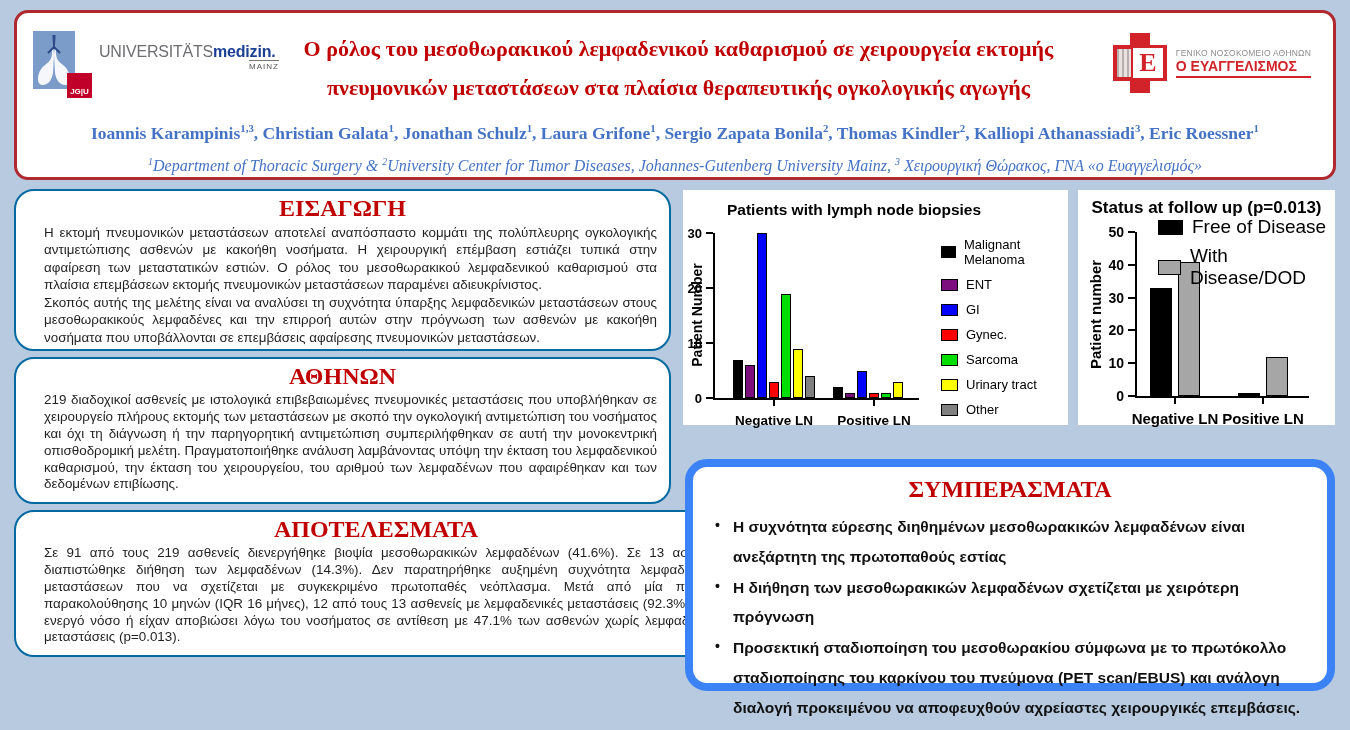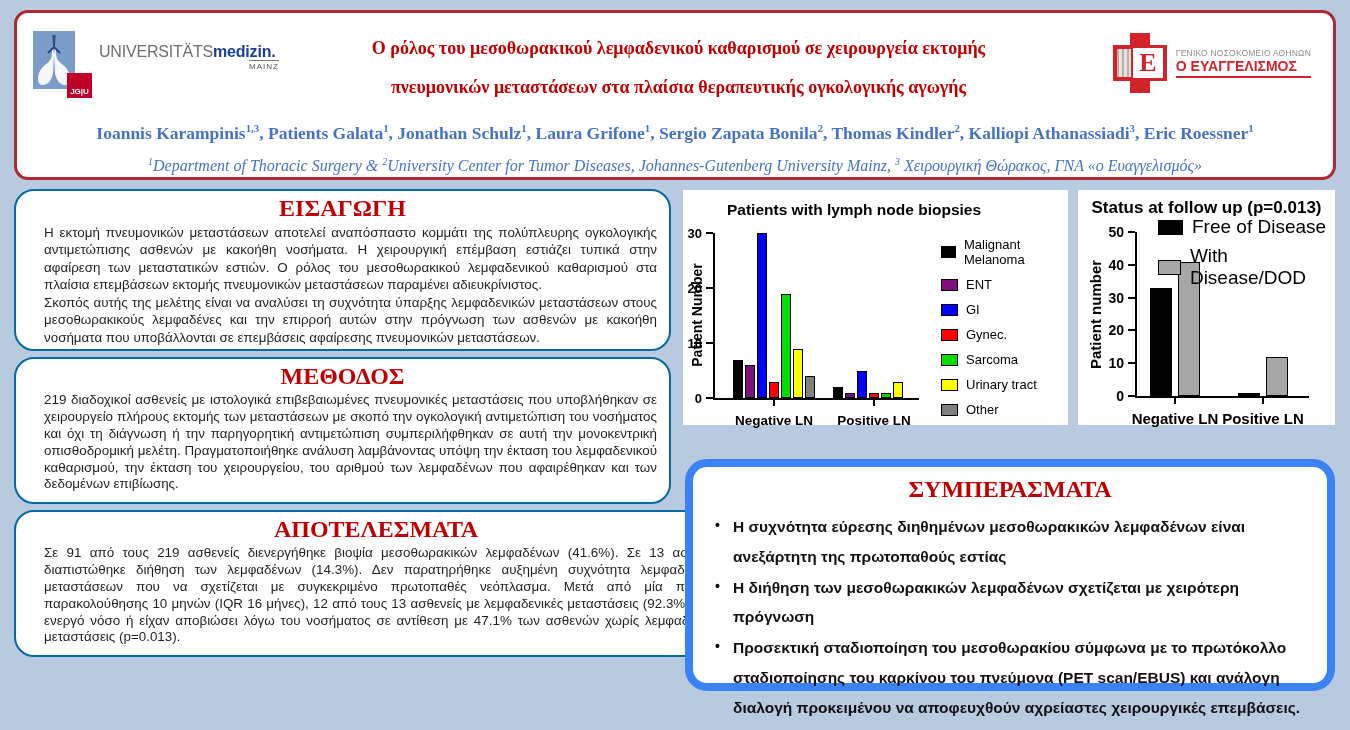--- a/index.html
+++ b/index.html
@@ -15,21 +15,21 @@
   #uni-blue{position:absolute;left:0;top:0;width:42px;height:58px;background:#7b9cc9;}
   #uni-red{position:absolute;left:34px;top:42px;width:25px;height:25px;background:#c1002a;color:#fff;
            font-size:8px;font-weight:bold;display:flex;align-items:flex-end;justify-content:center;padding-bottom:2px;box-sizing:border-box;}
   #uni-brand{position:absolute;left:66px;top:12px;width:180px;font-size:16px;letter-spacing:-0.2px;}
   #uni-brand .gray{color:#6d6e71;}
   #uni-brand .blue{color:#1b3f94;font-weight:bold;}
   #uni-sub{position:absolute;left:66px;top:31px;width:180px;text-align:right;font-size:8px;color:#555;
            letter-spacing:1px;}
   #uni-sub span{border-top:1px solid #777;padding-top:1px;}
   #poster-title{position:absolute;left:222px;right:215px;top:16px;text-align:center;color:#c00000;
-    font-family:"Liberation Serif",serif;font-weight:bold;font-size:18px;line-height:39px;}
+    font-family:"Liberation Serif",serif;font-weight:bold;font-size:22px;line-height:39px;}
   #authors{position:absolute;left:20px;right:20px;top:110px;text-align:center;color:#4472c4;
     font-family:"Liberation Serif",serif;font-weight:bold;font-size:17.5px;}
   #affiliations{position:absolute;left:20px;right:20px;top:144px;text-align:center;color:#4472c4;
     font-family:"Liberation Serif",serif;font-style:italic;font-size:16px;}
   sup{font-size:62%;vertical-align:super;line-height:0;}
 
   #evlogo{position:absolute;right:22px;top:20px;display:flex;align-items:center;gap:9px;}
   #ev-cross{position:relative;width:54px;height:60px;}
   #ev-cross .v{position:absolute;left:17px;top:0;width:20px;height:60px;background:#d2232a;}
   #ev-cross .h{position:absolute;left:0;top:12px;width:54px;height:36px;background:#d2232a;}
@@ -137,34 +137,34 @@
         <div class="h"></div>
         <div class="figs"></div>
         <div class="ebox">Ε</div>
       </div>
       <div id="ev-text">
         <div class="l1">ΓΕΝΙΚΟ ΝΟΣΟΚΟΜΕΙΟ ΑΘΗΝΩΝ</div>
         <div class="l2">Ο ΕΥΑΓΓΕΛΙΣΜΟΣ</div>
       </div>
     </div>
 
-    <div id="authors"><span>Ioannis Karampinis</span><sup>1,3</sup>, <span>Patients Galata</span><sup>1</sup>, <span>Jonathan Schulz</span><sup>1</sup>, <span>Laura Grifone</span><sup>1</sup>, <span>Sergio Zapata Bonila</span><sup>2</sup>, <span>Thomas Kindler</span><sup>2</sup>, <span>Kalliopi Athanassiadi</span><sup>3</sup>, <span>Eric Roessner</span><sup>1</sup></div>
+    <div id="authors"><span>Ioannis Karampinis</span><sup>1,3</sup>, <span>Christian Galata</span><sup>1</sup>, <span>Jonathan Schulz</span><sup>1</sup>, <span>Laura Grifone</span><sup>1</sup>, <span>Sergio Zapata Bonila</span><sup>2</sup>, <span>Thomas Kindler</span><sup>2</sup>, <span>Kalliopi Athanassiadi</span><sup>3</sup>, <span>Eric Roessner</span><sup>1</sup></div>
     <div id="affiliations"><sup>1</sup>Department of Thoracic Surgery &amp; <sup>2</sup>University Center for Tumor Diseases, Johannes-Gutenberg University Mainz, <sup>3</sup> Χειρουργική Θώρακος, ΓΝΑ «ο Ευαγγελισμός»</div>
   </div>
 
   <div id="box-intro" class="panel section-box">
     <div class="section-title">ΕΙΣΑΓΩΓΗ</div>
     <div class="section-body">
       <p>Η εκτομή πνευμονικών μεταστάσεων αποτελεί αναπόσπαστο κομμάτι της πολύπλευρης ογκολογικής αντιμετώπισης ασθενών με κακοήθη νοσήματα. Η χειρουργική επέμβαση εστιάζει τυπικά στην αφαίρεση των μεταστατικών εστιών. Ο ρόλος του μεσοθωρακικού λεμφαδενικού καθαρισμού στα πλαίσια επεμβάσεων εκτομής πνευμονικών μεταστάσεων παραμένει αδιευκρίνιστος.</p>
       <p>Σκοπός αυτής της μελέτης είναι να αναλύσει τη συχνότητα ύπαρξης λεμφαδενικών μεταστάσεων στους μεσοθωρακικούς λεμφαδένες και την επιρροή αυτών στην πρόγνωση των ασθενών με κακοήθη νοσήματα που υποβάλλονται σε επεμβάσεις αφαίρεσης πνευμονικών μεταστάσεων.</p>
     </div>
   </div>
 
   <div id="box-methods" class="panel section-box">
-    <div class="section-title">ΜΕΘΟΔΟΣ</div>
+    <div class="section-title">ΑΘΗΝΩΝ</div>
     <div class="section-body">
       <p>219 διαδοχικοί ασθενείς με ιστολογικά επιβεβαιωμένες πνευμονικές μεταστάσεις που υποβλήθηκαν σε χειρουργείο πλήρους εκτομής των μεταστάσεων με σκοπό την ογκολογική αντιμετώπιση του νοσήματος και όχι τη διάγνωση ή την παρηγορητική αντιμετώπιση συμπεριλήφθηκαν σε αυτή την μονοκεντρική οπισθοδρομική μελέτη. Πραγματοποιήθηκε ανάλυση λαμβάνοντας υπόψη την έκταση του λεμφαδενικού καθαρισμού, την έκταση του χειρουργείου, του αριθμού των λεμφαδένων που αφαιρέθηκαν και των δεδομένων επιβίωσης.</p>
     </div>
   </div>
 
   <div id="box-results" class="panel section-box">
     <div class="section-title">ΑΠΟΤΕΛΕΣΜΑΤΑ</div>
     <div class="section-body">
       <p>Σε 91 από τους 219 ασθενείς διενεργήθηκε βιοψία μεσοθωρακικών λεμφαδένων (41.6%). Σε 13 ασθενείς διαπιστώθηκε διήθηση των λεμφαδένων (14.3%). Δεν παρατηρήθηκε αυξημένη συχνότητα λεμφαδενικών μεταστάσεων που να σχετίζεται με συγκεκριμένο πρωτοπαθές νεόπλασμα. Μετά από μία περίοδο παρακολούθησης 10 μηνών (IQR 16 μήνες), 12 από τους 13 ασθενείς με λεμφαδενικές μεταστάσεις (92.3%) είχαν ενεργό νόσο ή είχαν αποβιώσει λόγω του νοσήματος σε αντίθεση με 47.1% των ασθενών χωρίς λεμφαδενικές μεταστάσεις (p=0.013).</p>
     </div>

